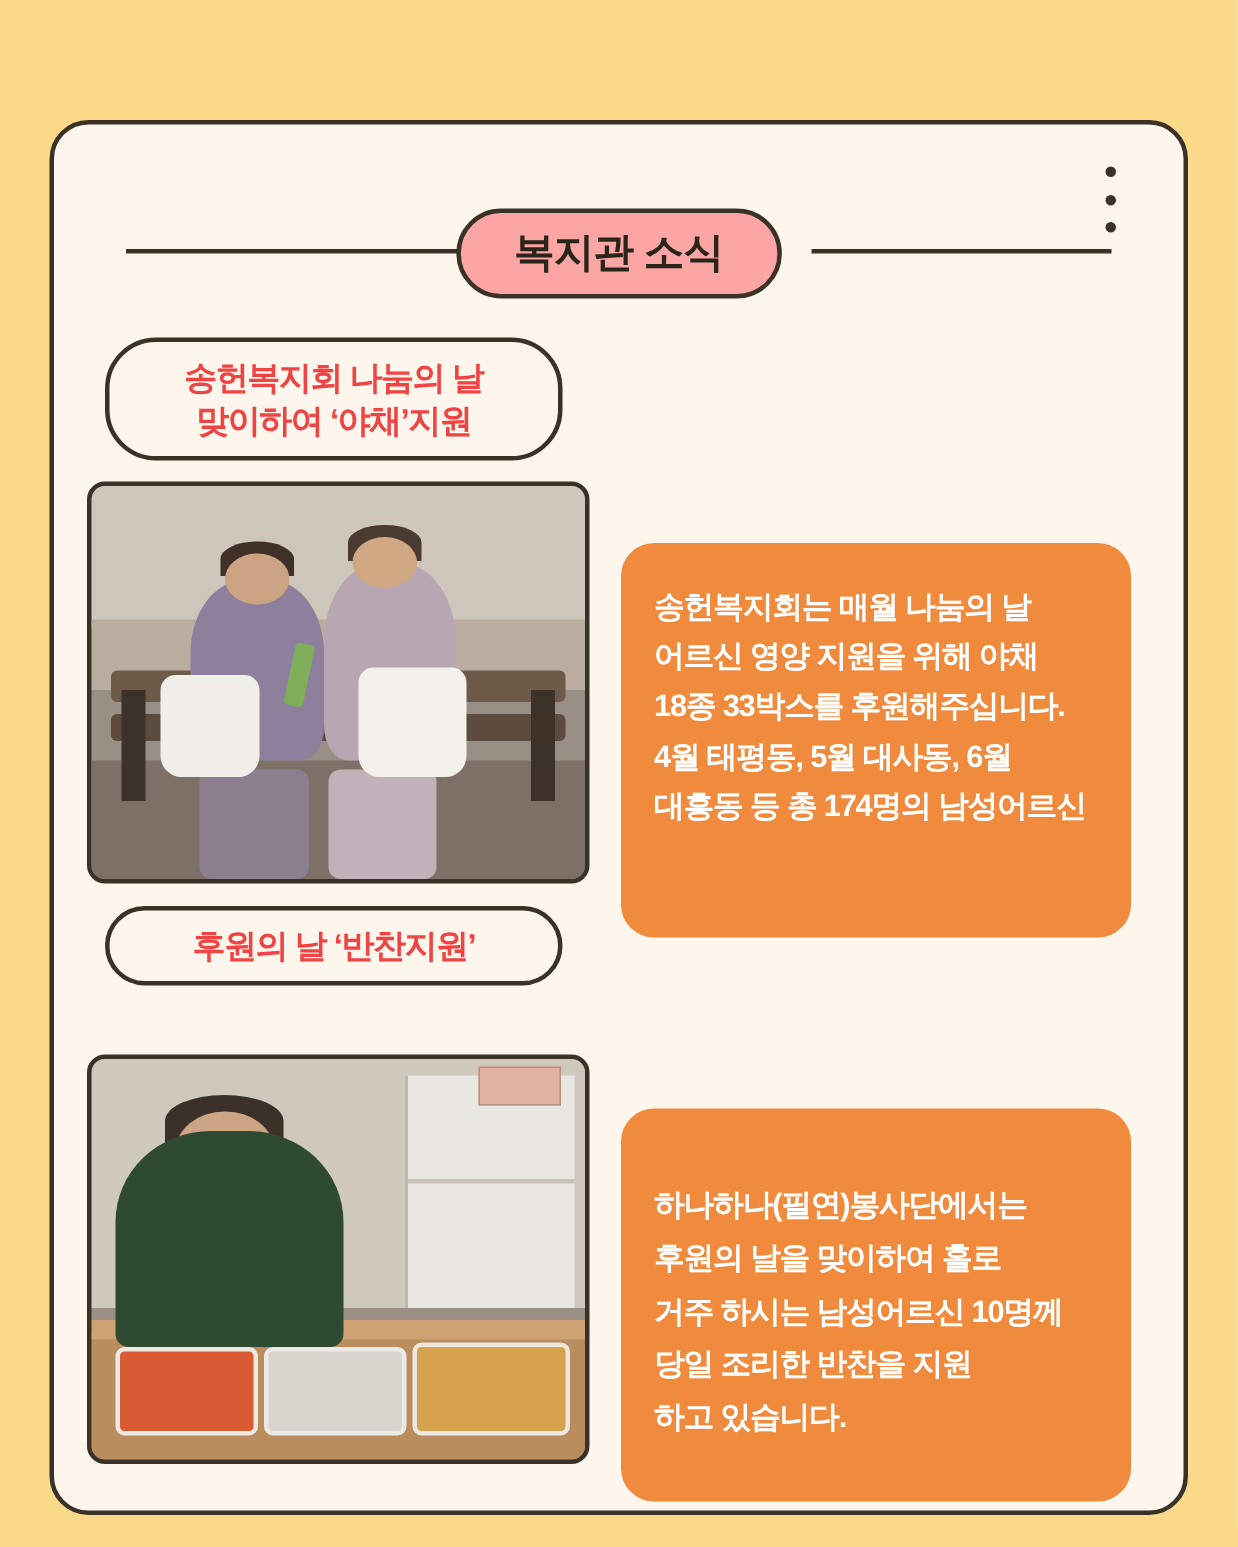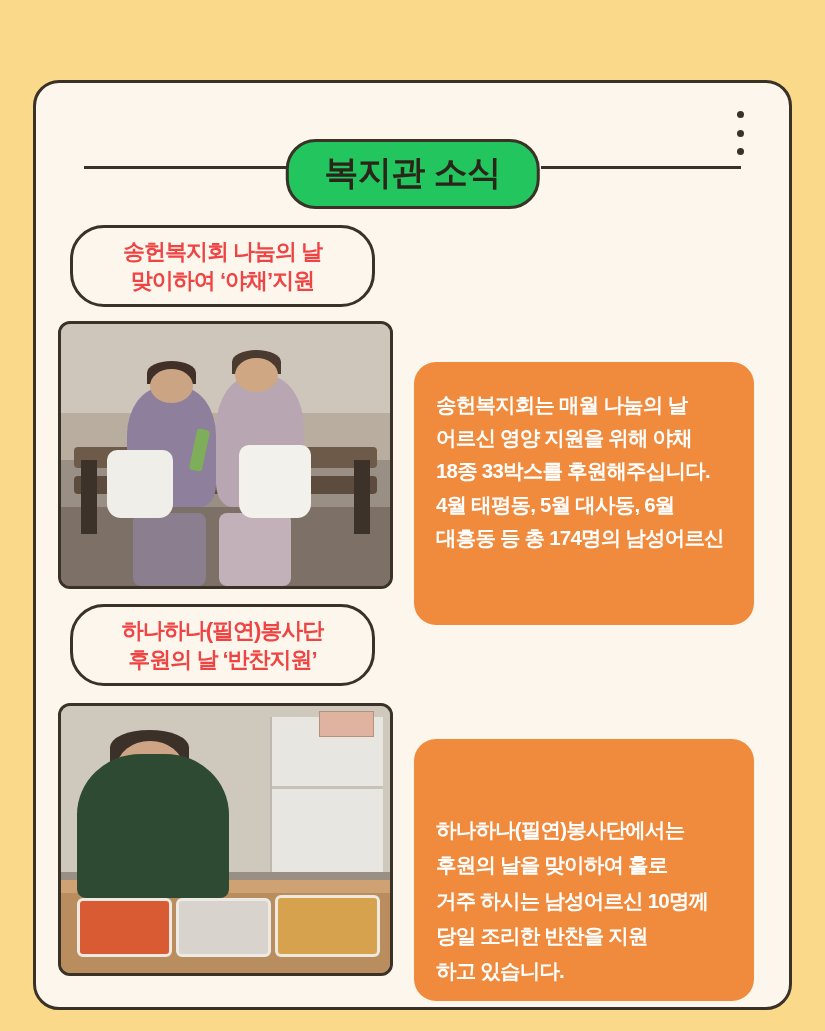--- a/index.html
+++ b/index.html
@@ -66,25 +66,25 @@
     height: 3px;
     background: #3A3226;
   }
   .header .rule.left { left: 48px; width: 237px; }
   .header .rule.right { right: 48px; width: 200px; }
   .pill-title {
     position: absolute;
     left: 50%;
     top: 0;
     transform: translateX(-50%);
-    background: #22c55e;
+    background: #fca5a5;
     border: 3px solid #3A3226;
     border-radius: 30px;
     padding: 8px 36px 10px;
-    font-size: 34px;
+    font-size: 27px;
     font-weight: bold;
     color: #2B2419;
     letter-spacing: -0.5px;
     white-space: nowrap;
   }
 
   
   .pill-heading {
     position: absolute;
     background: #FDF6EC;
@@ -209,42 +209,41 @@
 
     <div class="textbox" style="left:378px; top:243px; width:340px; height:263px; padding:26px 20px 0 22px; font-size:20.5px; line-height:1.62;">
       <p>송헌복지회는 매월 나눔의 날</p>
       <p>어르신 영양 지원을 위해 야채</p>
       <p>18종 33박스를 후원해주십니다.</p>
       <p>4월 태평동, 5월 대사동, 6월</p>
       <p>대흥동 등 총 174명의 남성어르신</p>
     </div>
 
     <div class="pill-heading" style="left:34px; top:521px; width:305px;">
-      <span class="l2">하나하나(필연)봉사단</span>
       <span class="l2">후원의 날 ‘반찬지원’</span>
     </div>
 
     <div class="photo" style="left:22px; top:620px; width:335px; height:273px;">
       <div class="ph-inner">
         <div class="p2-wall"></div>
         <div class="p2-fridge"></div>
         <div class="p2-fridgeline"></div>
         <div class="p2-poster"></div>
         <div class="p2-table"></div>
         <div class="p2-tablecloth"></div>
         <div class="p2-hair"></div>
         <div class="p2-head"></div>
         <div class="p2-person"></div>
         <div class="p2-d1"></div>
         <div class="p2-d2"></div>
         <div class="p2-d3"></div>
       </div>
     </div>
 
-    <div class="textbox" style="left:378px; top:620px; width:340px; height:262px; padding:73px 20px 0 22px; font-size:20.5px; line-height:1.72;">
+    <div class="textbox" style="left:378px; top:620px; width:340px; height:262px; padding:47px 20px 0 22px; font-size:20.5px; line-height:1.72;">
       <p>하나하나(필연)봉사단에서는</p>
       <p>후원의 날을 맞이하여 홀로</p>
       <p>거주 하시는 남성어르신 10명께</p>
       <p>당일 조리한 반찬을 지원</p>
       <p>하고 있습니다.</p>
     </div>
 
   </div>
 </div>
 

